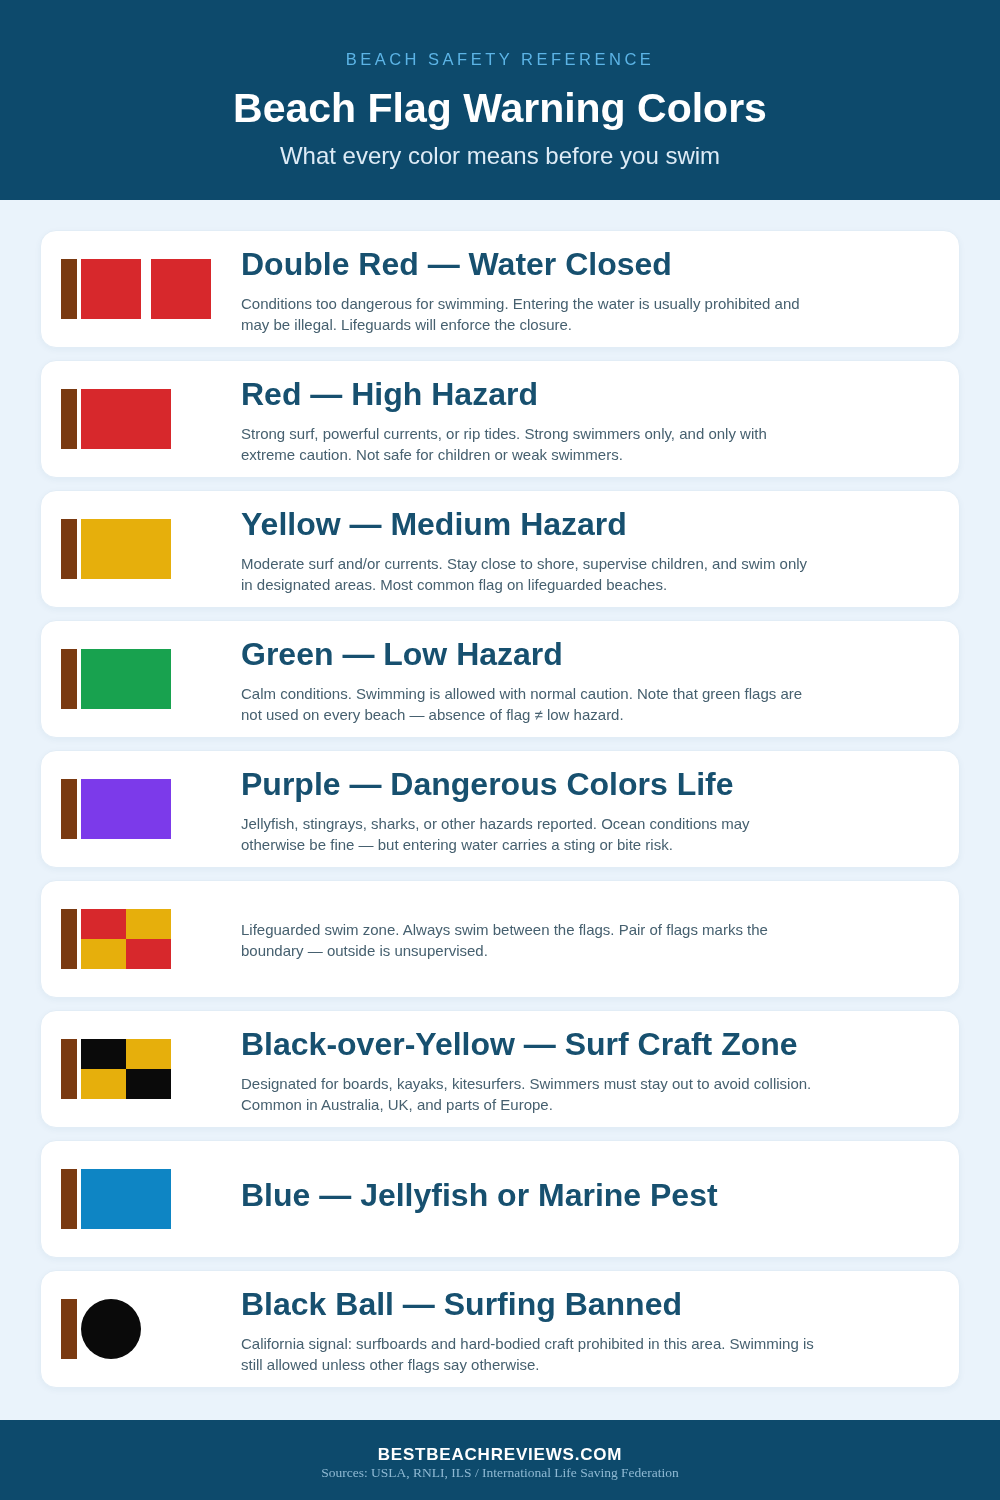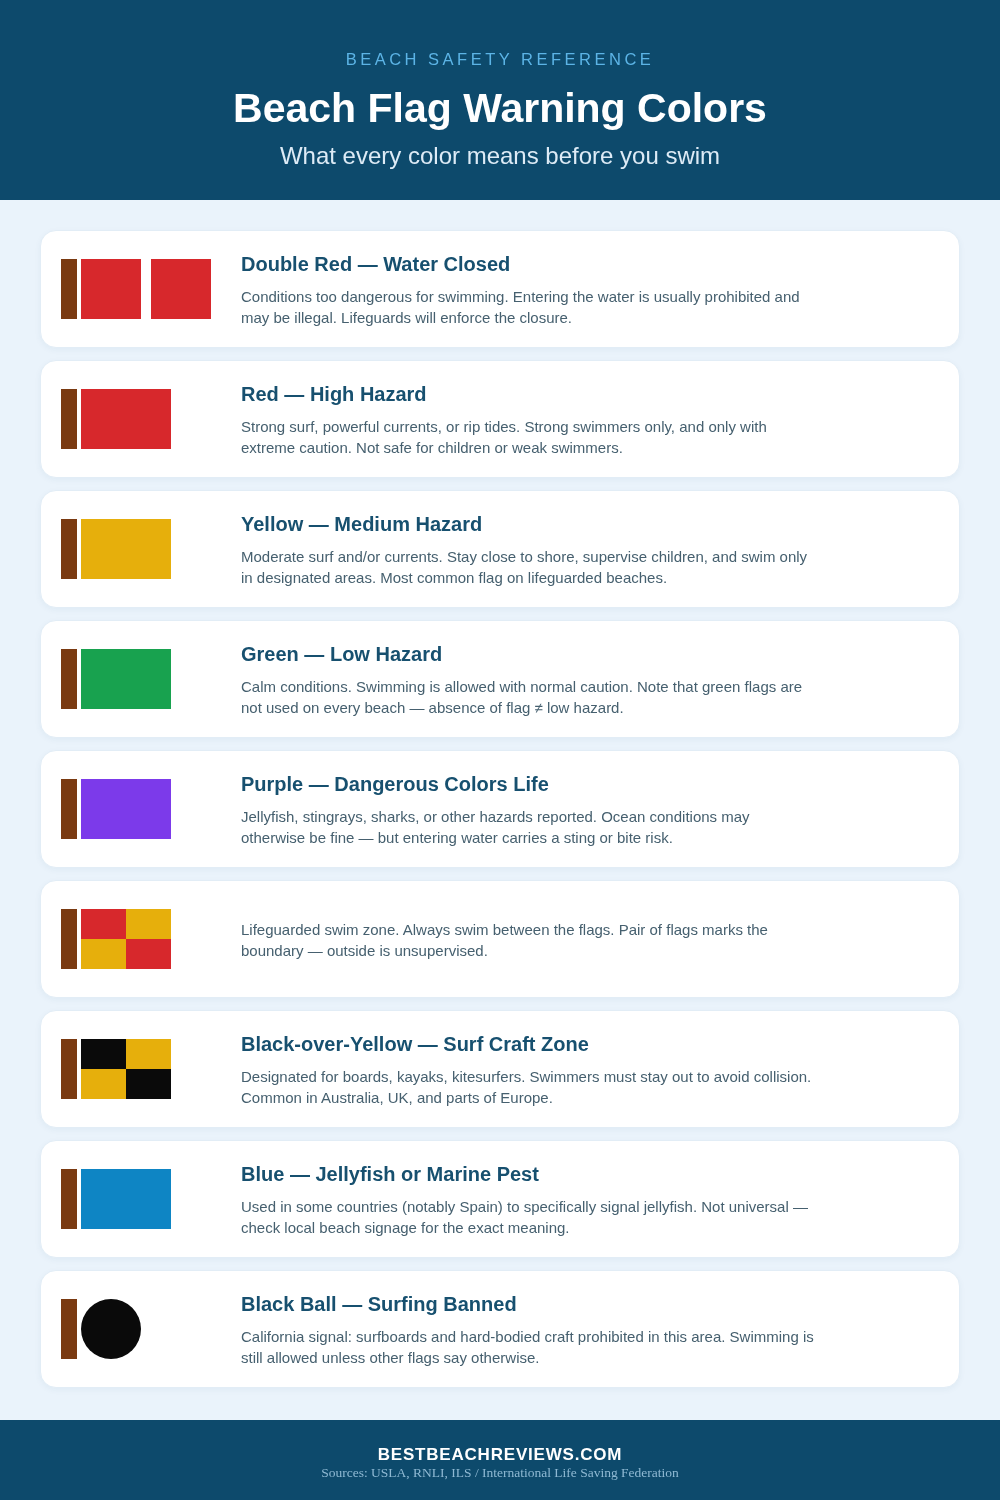--- a/index.html
+++ b/index.html
@@ -80,21 +80,21 @@
   .c-red    { background: var(--c-red, #d7282c); }
   .c-yellow { background: var(--c-yellow, #e6af0c); }
   .c-green  { background: var(--c-green, #18a24f); }
   .c-purple { background: var(--c-purple, #7c3aea); }
   .c-blue   { background: var(--c-blue, #0e85c4); }
   .c-black  { background: var(--c-black, #0a0a0a); }
 
   .card-text { padding-top: 2px; }
   .card-title {
     color: var(--c-title, #17506f);
-    font-size: 20px;
+    font-size: 32px;
     font-weight: 700;
     margin-bottom: 10px;
   }
   .card-desc {
     color: var(--c-desc, #46606f);
     font-size: 15px;
     line-height: 21px;
     max-width: 575px;
   }
 
@@ -215,21 +215,20 @@
     </div>
   </article>
 
   <article class="card">
     <div class="flag-wrap">
       <span class="pole"></span>
       <span class="panel-rect c-blue"></span>
     </div>
     <div class="card-text">
       <h2 class="card-title">Blue — Jellyfish or Marine Pest</h2>
-      <p class="card-desc">Used in some countries (notably Spain) to specifically signal jellyfish. Not universal — check local beach signage for the exact meaning.</p>
     </div>
   </article>
 
   <article class="card">
     <div class="flag-wrap">
       <span class="pole"></span>
       <span class="panel-ball"></span>
     </div>
     <div class="card-text">
       <h2 class="card-title">Black Ball — Surfing Banned</h2>

